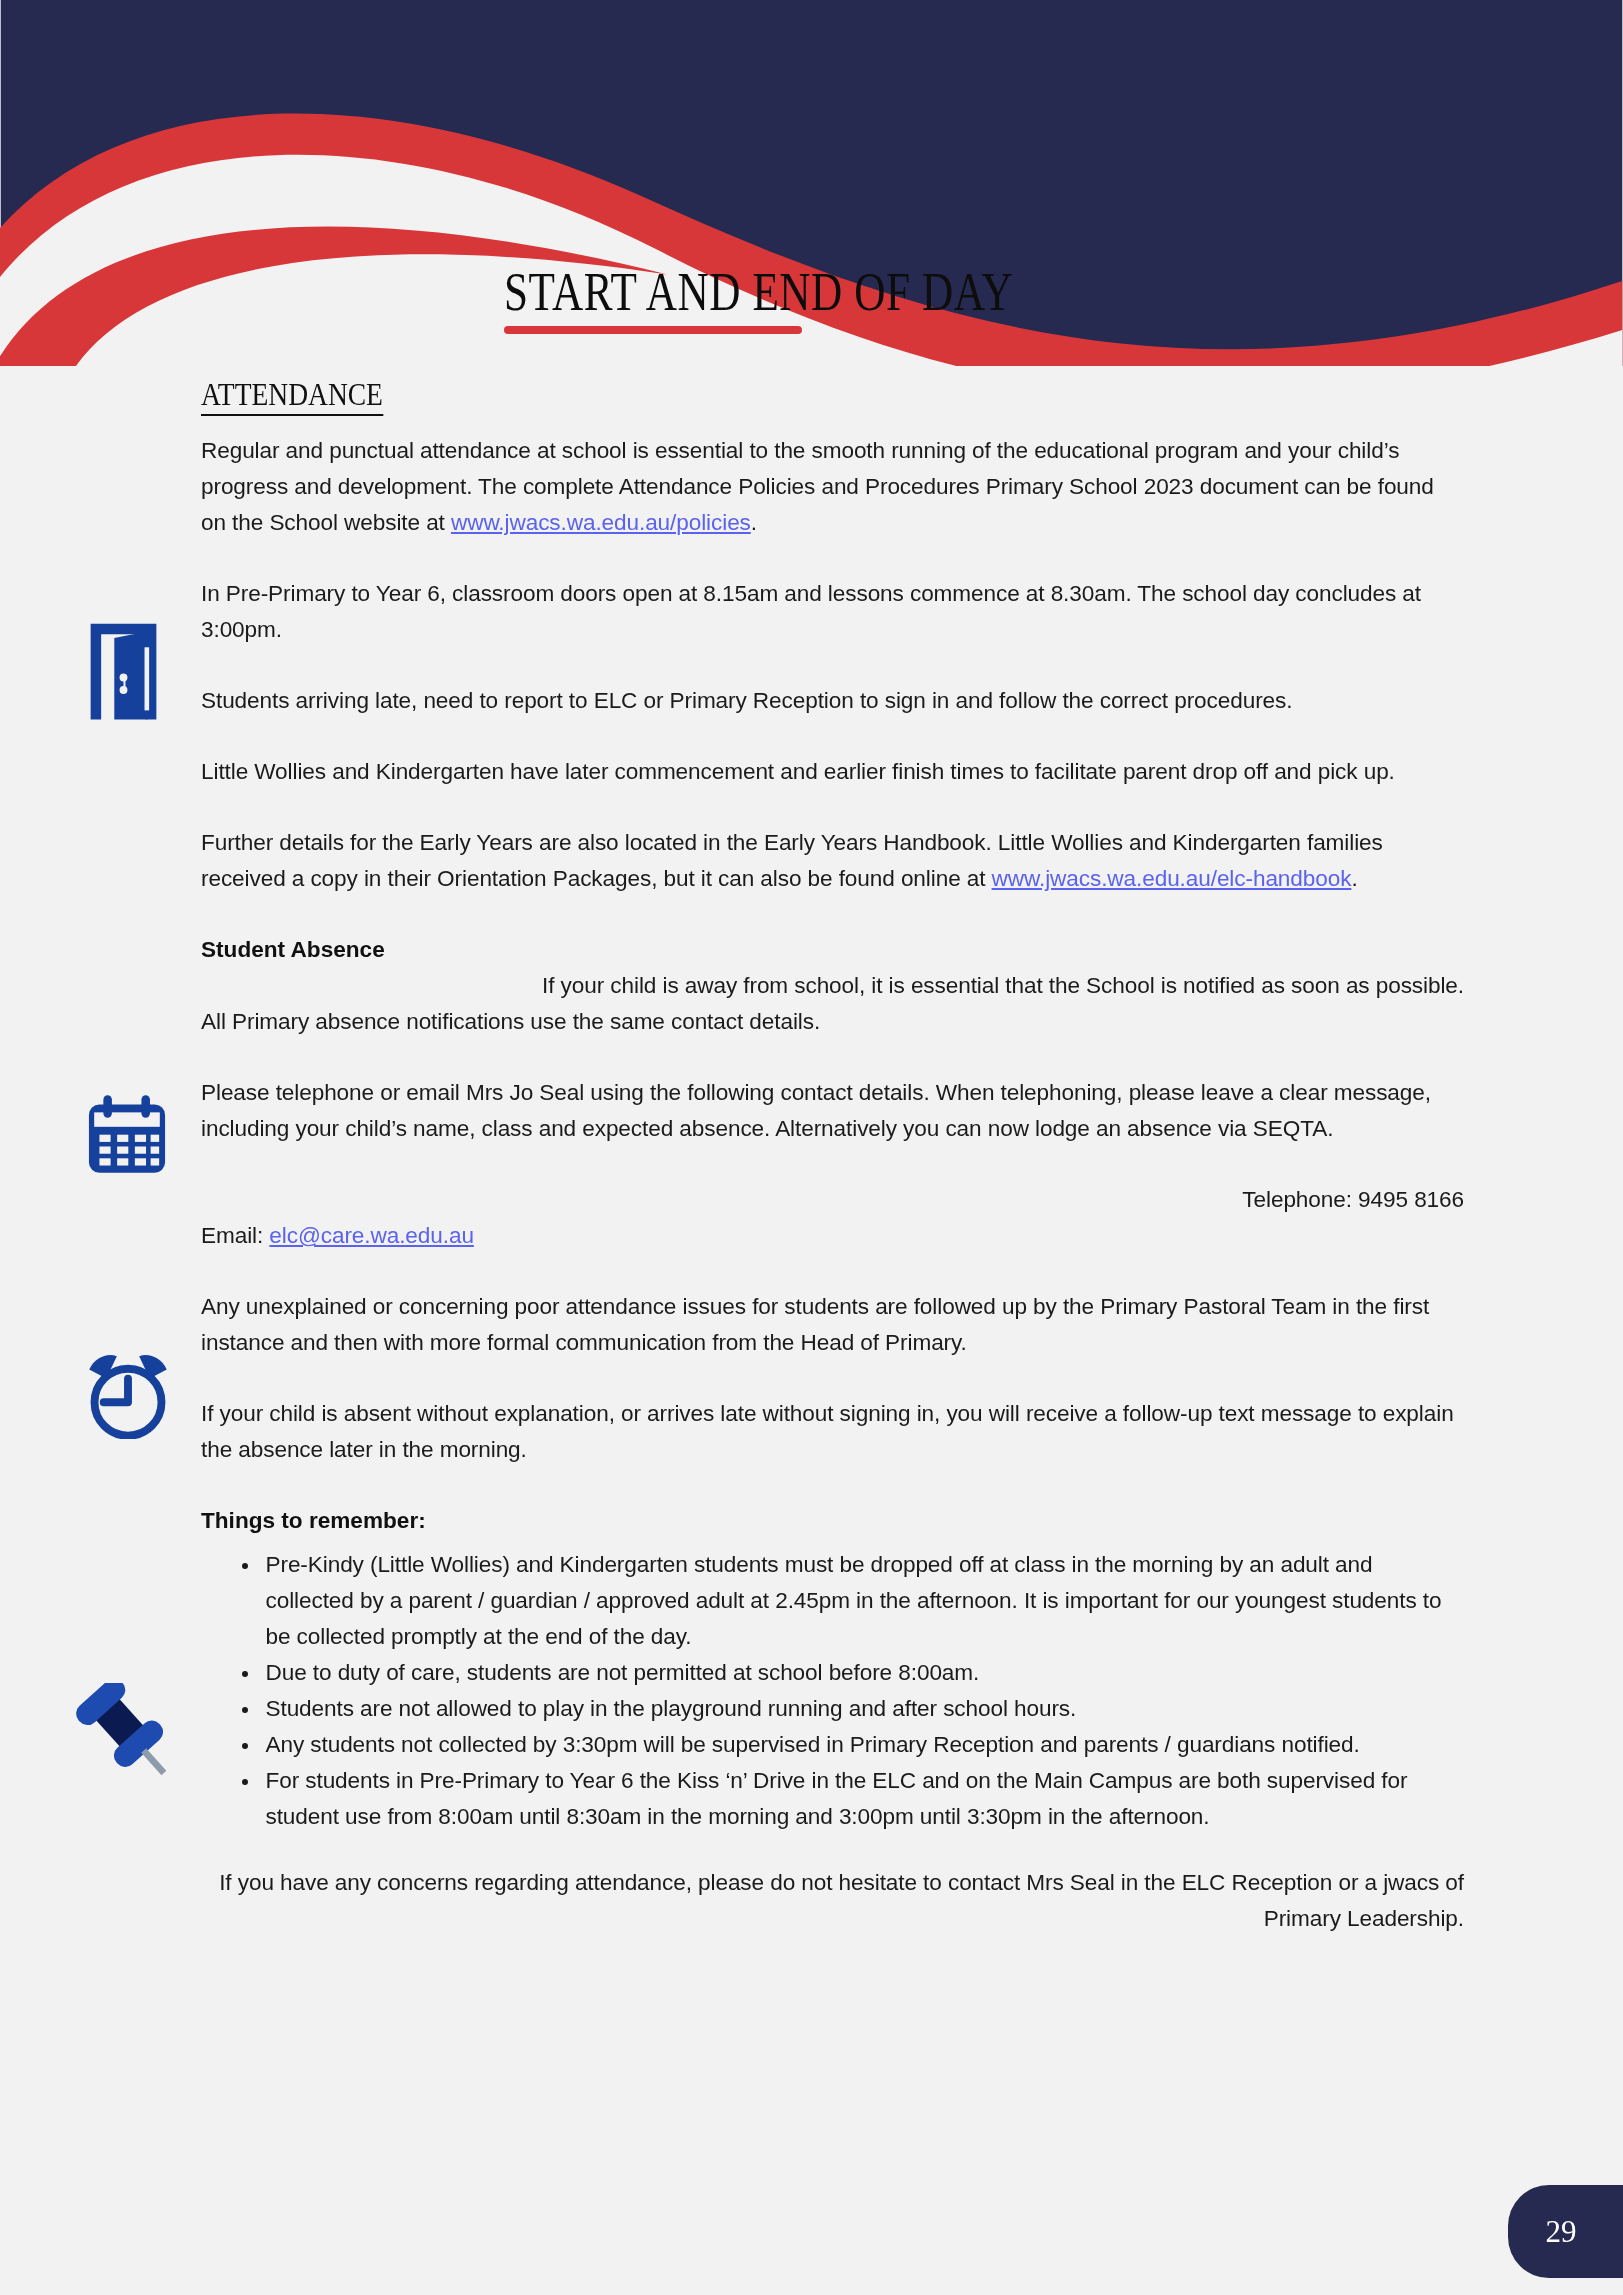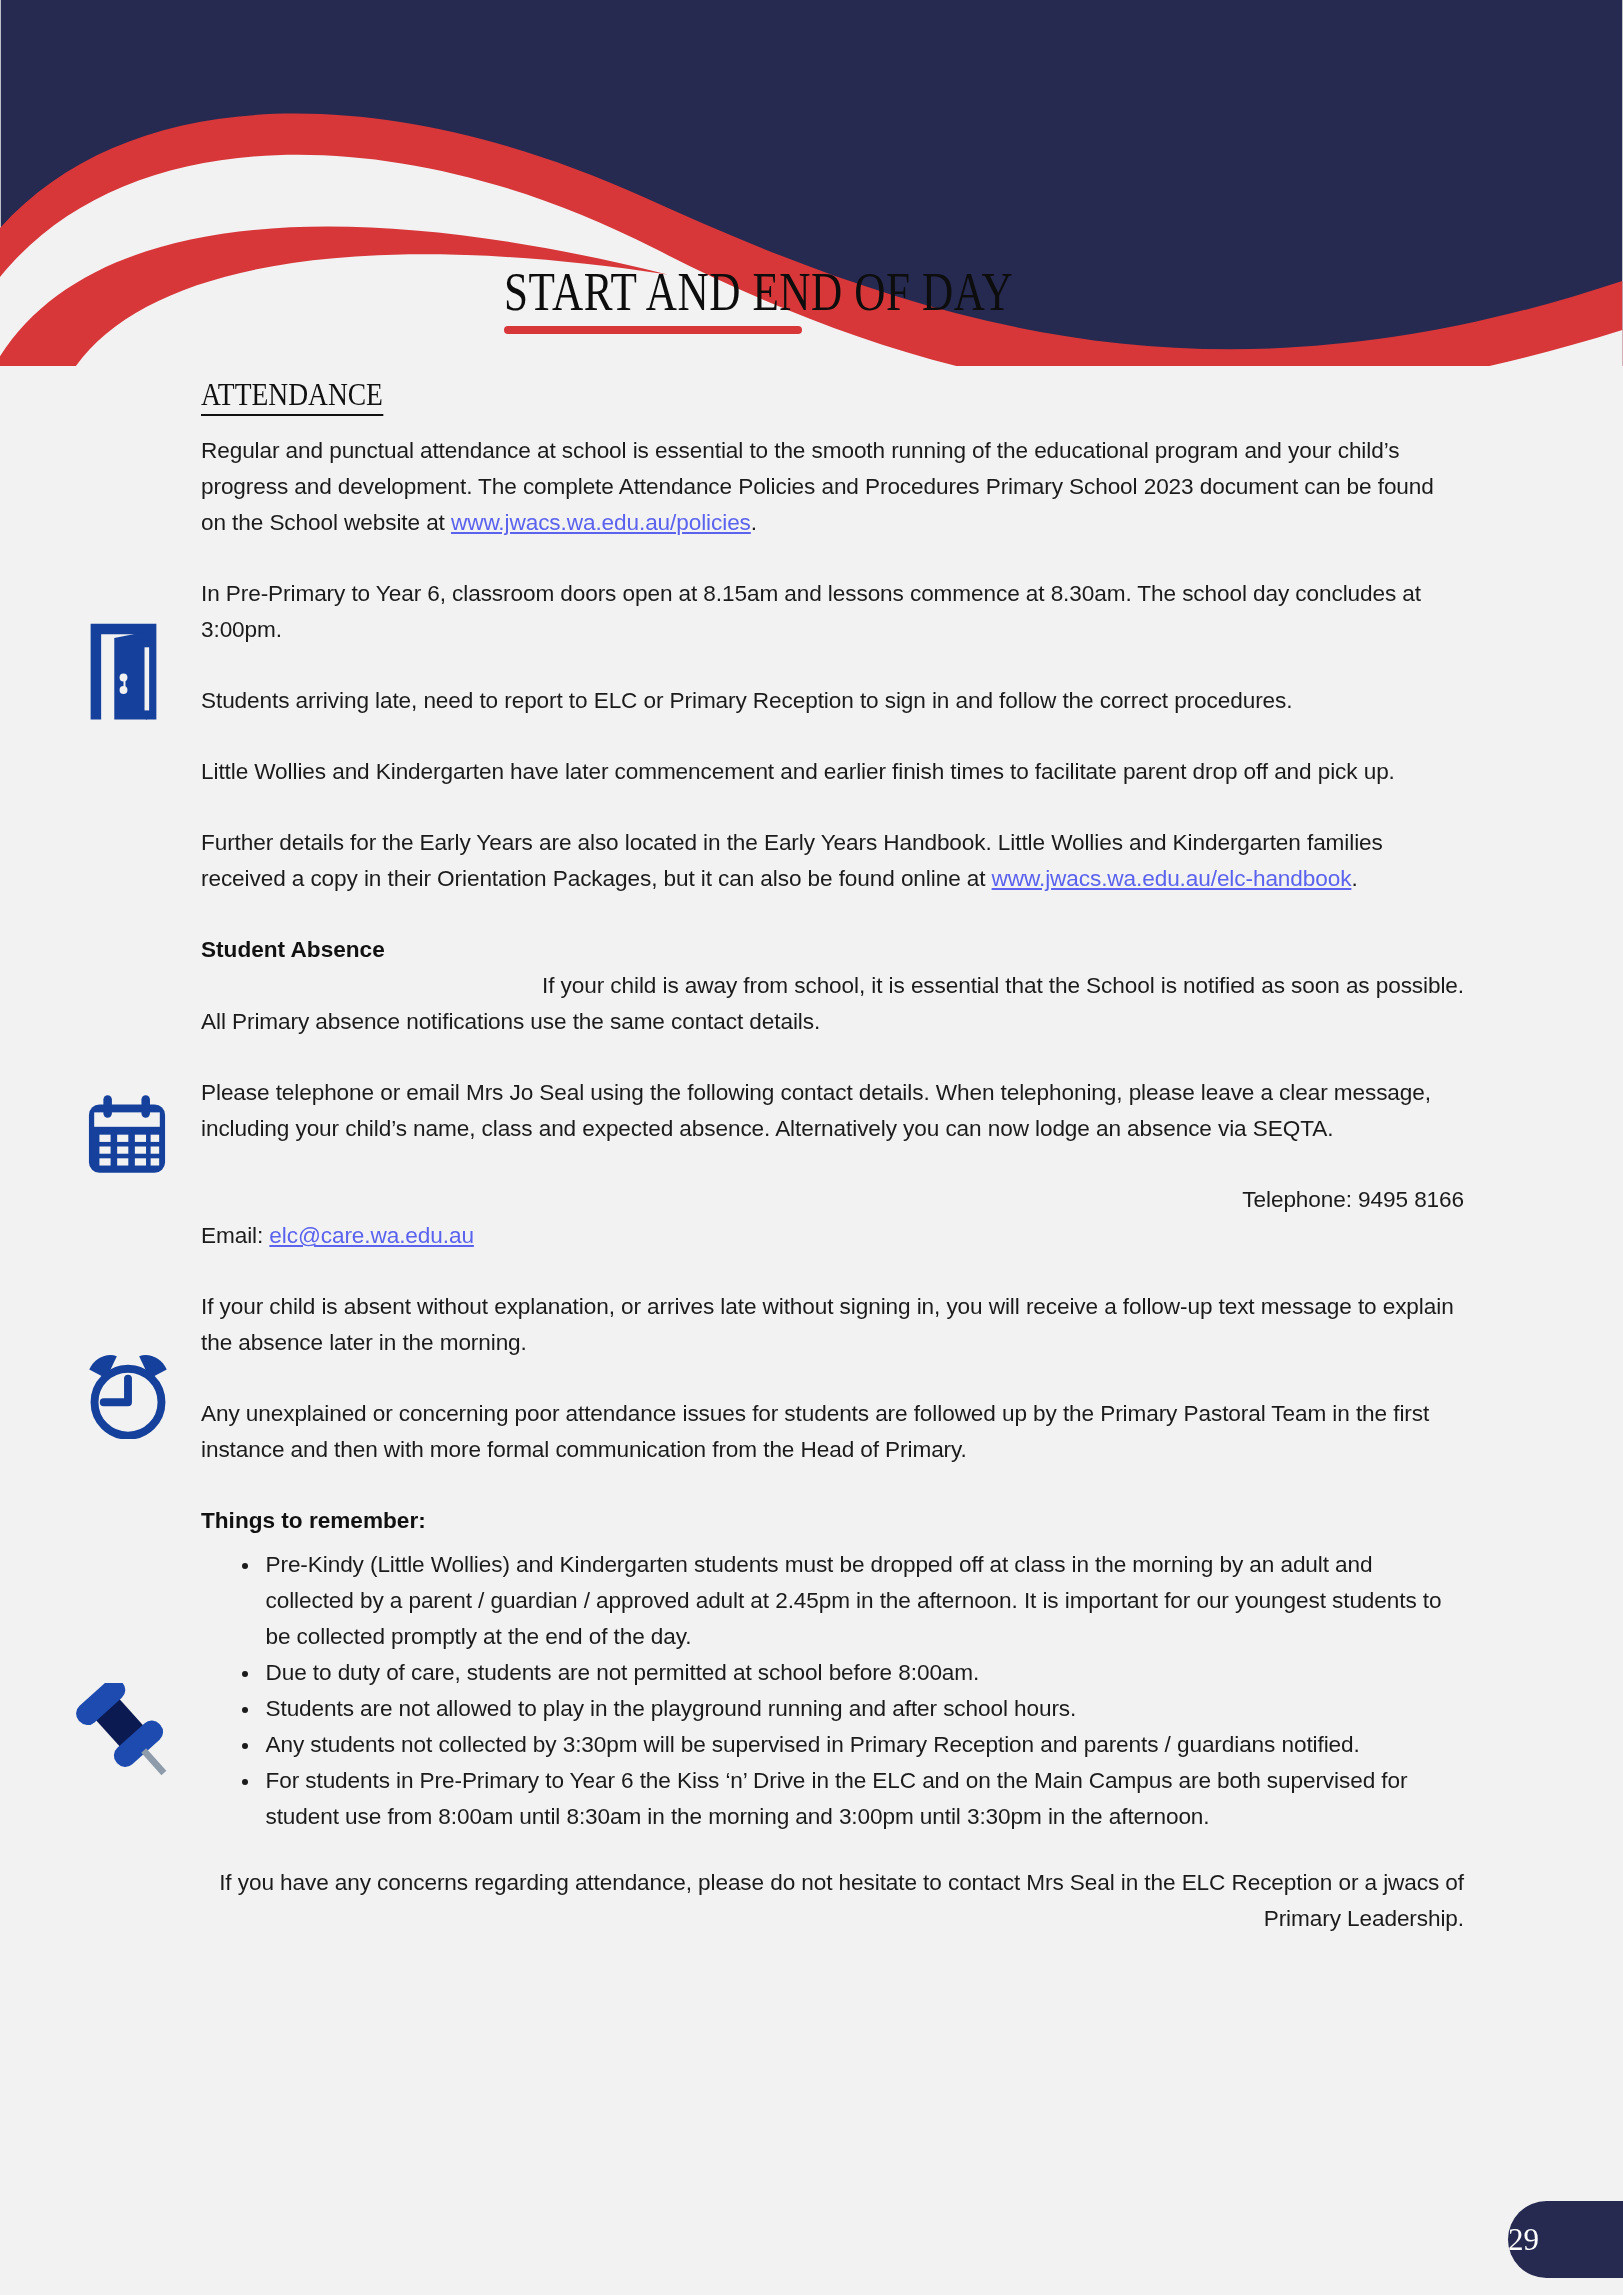--- a/index.html
+++ b/index.html
@@ -130,27 +130,28 @@
   #icon-calendar{ left: 85px; top: 1094px; width: 84px; height: 81px; }
   #icon-clock   { left: 84px; top: 1351px; width: 88px; height: 88px; }
   #icon-pin     { left: 75px; top: 1683px; width: 105px; height: 97px; }
 
   
   #page-number {
     position: absolute;
     right: 0;
     bottom: 17px;
     width: 115px;
-    height: 77px;
+    height: 93px;
     background: #262a50;
     border-top-left-radius: 41px;
     border-bottom-left-radius: 41px;
     z-index: 8;
     display: flex;
     align-items: center;
+    justify-content: center;
   }
   #page-number span {
     font-family: "Liberation Serif", "DejaVu Serif", serif;
     color: #ffffff;
     font-size: 31px;
     line-height: 1;
     padding-right: 9.2px;
   }
 </style>
 </head>
@@ -253,23 +254,23 @@
 
     <p class="sub-head">Student Absence</p>
     <p class="body tight">If your child is away from school, it is essential that the School is notified as soon as possible.</p>
     <p class="body">All Primary absence notifications use the same contact details.</p>
 
     <p class="body">Please telephone or email Mrs Jo Seal using the following contact details. When telephoning, please leave a clear message, including your child’s name, class and expected absence. Alternatively you can now lodge an absence via SEQTA.</p>
 
     <p class="body tight">Telephone: 9495 8166</p>
     <p class="body"><span>Email: </span><a class="lnk" href="#">elc@care.wa.edu.au</a></p>
 
+    <p class="body">Any unexplained or concerning poor attendance issues for students are followed up by the Primary Pastoral Team in the first instance and then with more formal communication from the Head of Primary.</p>
+
     <p class="body">If your child is absent without explanation, or arrives late without signing in, you will receive a follow-up text message to explain the absence later in the morning.</p>
-
-    <p class="body">Any unexplained or concerning poor attendance issues for students are followed up by the Primary Pastoral Team in the first instance and then with more formal communication from the Head of Primary.</p>
 
     <p class="sub-head">Things to remember:</p>
 
     <ul class="bullets">
       <li>Pre-Kindy (Little Wollies) and Kindergarten students must be dropped off at class in the morning by an adult and collected by a parent / guardian / approved adult at 2.45pm in the afternoon. It is important for our youngest students to be collected promptly at the end of the day.</li>
       <li>Due to duty of care, students are not permitted at school before 8:00am.</li>
       <li>Students are not allowed to play in the playground running and after school hours.</li>
       <li>Any students not collected by 3:30pm will be supervised in Primary Reception and parents / guardians notified.</li>
       <li>For students in Pre-Primary to Year 6 the Kiss ‘n’ Drive in the ELC and on the Main Campus are both supervised for student use from 8:00am until 8:30am in the morning and 3:00pm until 3:30pm in the afternoon.</li>
     </ul>

